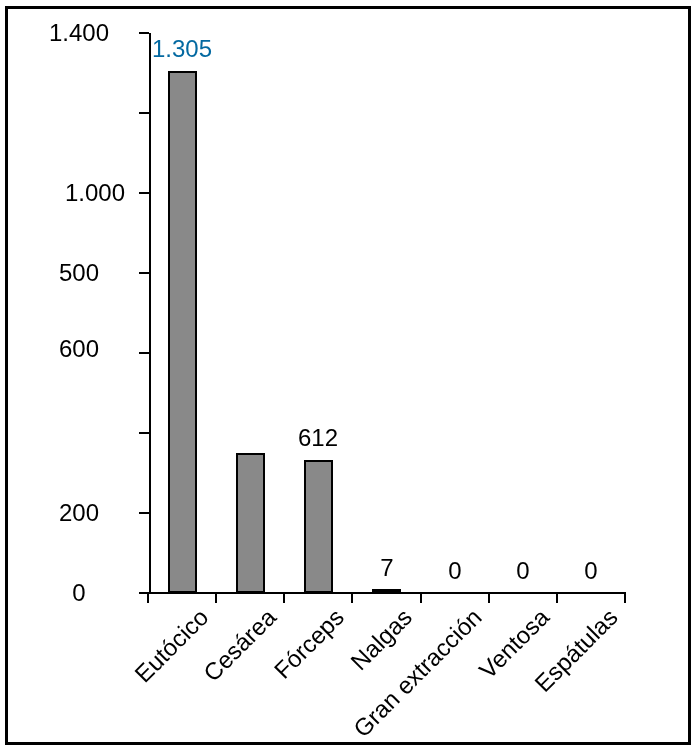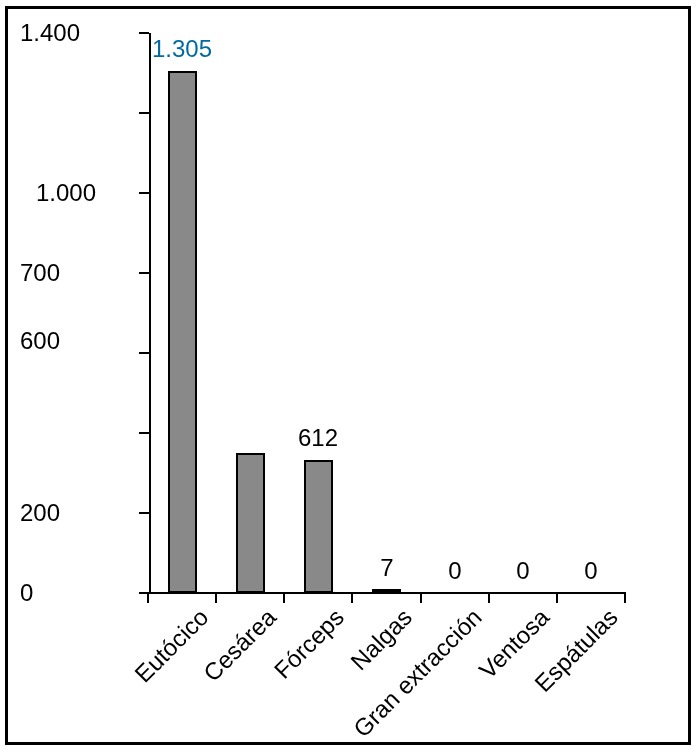--- a/index.html
+++ b/index.html
@@ -20,21 +20,21 @@
     box-sizing: border-box;
   }
   .chart { position: absolute; left: 0; top: 0; width: 697px; height: 753px; }
   .axis-line { position: absolute; background: #000000; }
   .tick { position: absolute; background: #000000; }
   .y-label {
     position: absolute;
     width: 118px;
     height: 26px;
     line-height: 26px;
-    text-align: left;
+    text-align: center;
     font-size: 24px;
     white-space: nowrap;
   }
   .bar {
     position: absolute;
     box-sizing: border-box;
     border: 2px solid #000000;
   }
   .value-label {
     position: absolute;
@@ -62,23 +62,23 @@
   <div class="frame"></div>
   <div class="chart" id="chart">
       <div class="axis-line" style="left: 149px; top: 33px; width: 2px; height: 561px; background: rgb(0, 0, 0);"></div>
       <div class="axis-line" style="left: 147px; top: 592px; width: 479px; height: 2px; background: rgb(0, 0, 0);"></div>
       <div class="tick" style="left: 139px; top: 592px; width: 10px; height: 2px; background: rgb(0, 0, 0);"></div>
       <div class="y-label" style="left: 20px; top: 580px; color: rgb(0, 0, 0);">0</div>
       <div class="tick" style="left: 139px; top: 512px; width: 10px; height: 2px; background: rgb(0, 0, 0);"></div>
       <div class="y-label" style="left: 20px; top: 500px; color: rgb(0, 0, 0);">200</div>
       <div class="tick" style="left: 139px; top: 432px; width: 10px; height: 2px; background: rgb(0, 0, 0);"></div>
       <div class="tick" style="left: 139px; top: 352px; width: 10px; height: 2px; background: rgb(0, 0, 0);"></div>
-      <div class="y-label" style="left: 20px; top: 328px; color: rgb(0, 0, 0);">600</div>
+      <div class="y-label" style="left: 20px; top: 336px; color: rgb(0, 0, 0);">600</div>
       <div class="tick" style="left: 139px; top: 272px; width: 10px; height: 2px; background: rgb(0, 0, 0);"></div>
-      <div class="y-label" style="left: 20px; top: 260px; color: rgb(0, 0, 0);">700</div>
+      <div class="y-label" style="left: 20px; top: 260px; color: rgb(0, 0, 0);">500</div>
       <div class="tick" style="left: 139px; top: 192px; width: 10px; height: 2px; background: rgb(0, 0, 0);"></div>
       <div class="y-label" style="left: 36px; top: 180px; color: rgb(0, 0, 0);">1.000</div>
       <div class="tick" style="left: 139px; top: 112px; width: 10px; height: 2px; background: rgb(0, 0, 0);"></div>
       <div class="tick" style="left: 139px; top: 32px; width: 10px; height: 2px; background: rgb(0, 0, 0);"></div>
       <div class="y-label" style="left: 20px; top: 20px; color: rgb(0, 0, 0);">1.400</div>
       <div class="tick" style="left: 147px; top: 594px; width: 2px; height: 9px; background: rgb(0, 0, 0);"></div>
       <div class="tick" style="left: 215px; top: 594px; width: 2px; height: 9px; background: rgb(0, 0, 0);"></div>
       <div class="tick" style="left: 283px; top: 594px; width: 2px; height: 9px; background: rgb(0, 0, 0);"></div>
       <div class="tick" style="left: 351px; top: 594px; width: 2px; height: 9px; background: rgb(0, 0, 0);"></div>
       <div class="tick" style="left: 420px; top: 594px; width: 2px; height: 9px; background: rgb(0, 0, 0);"></div>

